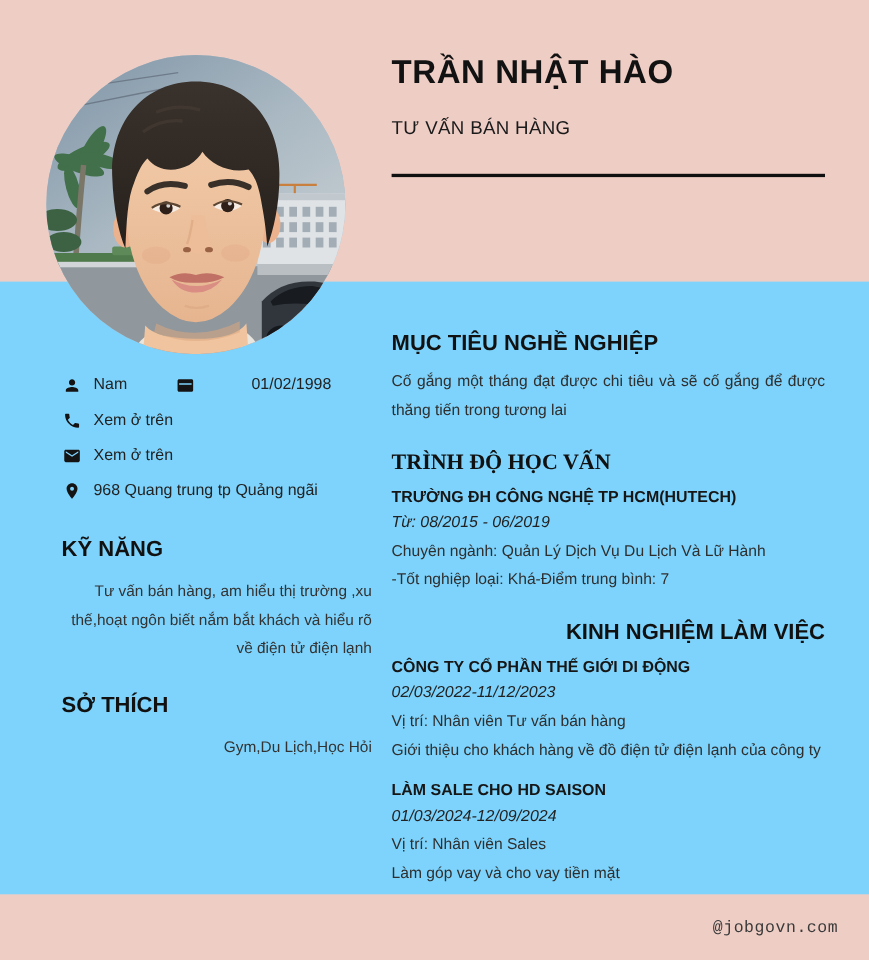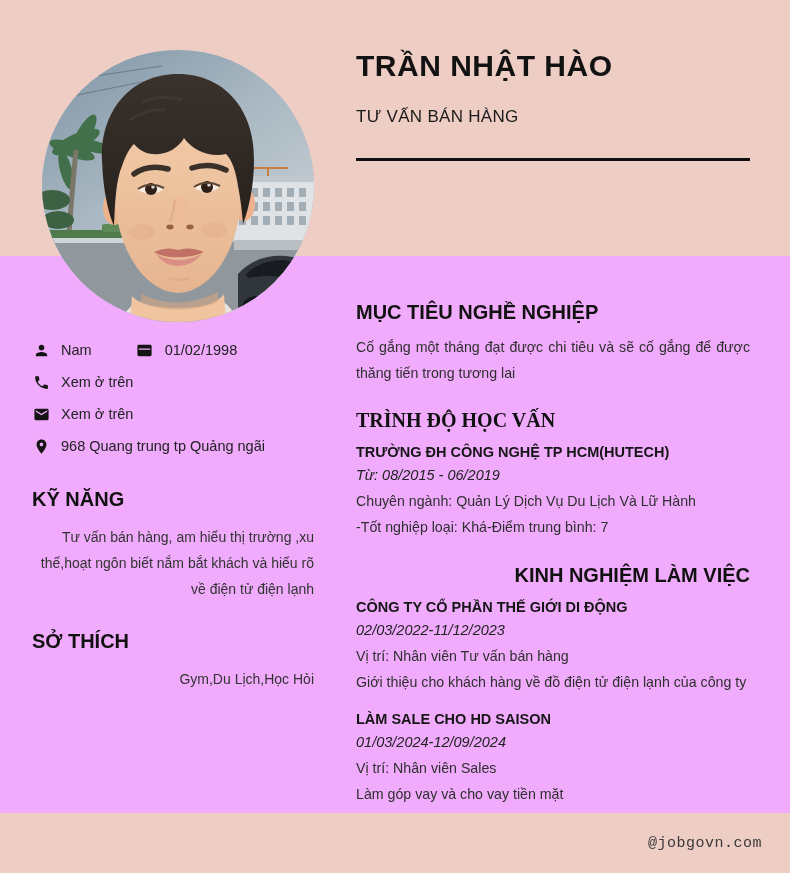--- a/index.html
+++ b/index.html
@@ -1,21 +1,21 @@
 <!DOCTYPE html>
 <html style="--pink: #eecdc5; --line: #101010; --text: #1c1c1c; --body: #333333;"><head>
 <meta charset="utf-8">
 <style>
   :root{
     --pink:#eecdc5; --line:#101010; --text:#1c1c1c; --body:#333333;
   }
   *{margin:0;padding:0;box-sizing:border-box;}
   html,body{background:#fff;}
   .page{
-    position:relative;width:790px;height:873px;background:#f0abfc;overflow:hidden;
+    position:relative;width:790px;height:873px;background:#7dd3fc;overflow:hidden;
     font-family:"Liberation Sans", sans-serif;color:var(--text);
   }
   .header-band{position:absolute;top:0;left:0;width:790px;height:256px;background:var(--pink);}
   .footer-band{
     position:absolute;bottom:0;left:0;width:790px;height:60px;background:var(--pink);
     display:flex;align-items:center;justify-content:flex-end;padding-right:28px;
   }
   .footer-brand{font-family:"Liberation Mono","DejaVu Sans Mono",monospace;font-size:15px;color:#3a3a3a;letter-spacing:0.5px;}
 
   .photo-wrap{
@@ -23,26 +23,26 @@
     overflow:hidden;background:#aebbc4;
   }
   .photo-wrap svg{display:block;width:100%;height:100%;}
 
   .header-text{position:absolute;left:356px;top:48px;width:394px;}
   .name{font-size:30px;font-weight:700;letter-spacing:0.5px;color:#121212;line-height:36px;}
   .job-title{margin-top:22px;font-size:17px;font-weight:400;letter-spacing:0.3px;color:#1a1a1a;line-height:22px;}
   .divider{margin-top:30px;width:394px;height:3px;background:var(--line);}
 
   
-  .left-col{position:absolute;left:32px;top:340px;width:282px;}
+  .left-col{position:absolute;left:56px;top:340px;width:282px;}
   .detail-row{display:flex;align-items:center;height:20px;margin-bottom:12px;font-size:14.5px;color:#222;}
   .detail-row .ic{width:18px;height:18px;flex:none;margin-right:11px;display:flex;align-items:center;justify-content:center;}
   .detail-row .ic svg{width:17px;height:17px;fill:#141414;}
   .detail-group{display:flex;align-items:center;}
-  .detail-group.second{margin-left:44px;}
+  .detail-group.second{margin-left:44px;gap:40px;}
   .side-heading{font-size:20px;font-weight:700;color:#111;line-height:26px;}
   .skills-heading{margin-top:30px;}
   .side-body{margin-top:12px;font-size:14px;line-height:26px;color:var(--body);text-align:right;}
   .hobby-heading{margin-top:26px;}
 
   
   .right-col{position:absolute;left:356px;top:300px;width:394px;}
   .sec-heading{font-size:20px;font-weight:700;color:#111;line-height:25px;}
   .objective-body{margin-top:9px;font-size:14.2px;line-height:26px;color:#2f2f2f;text-align:justify;}
   .sec-education{margin-top:22px;font-family:Liberation Serif, serif;}

